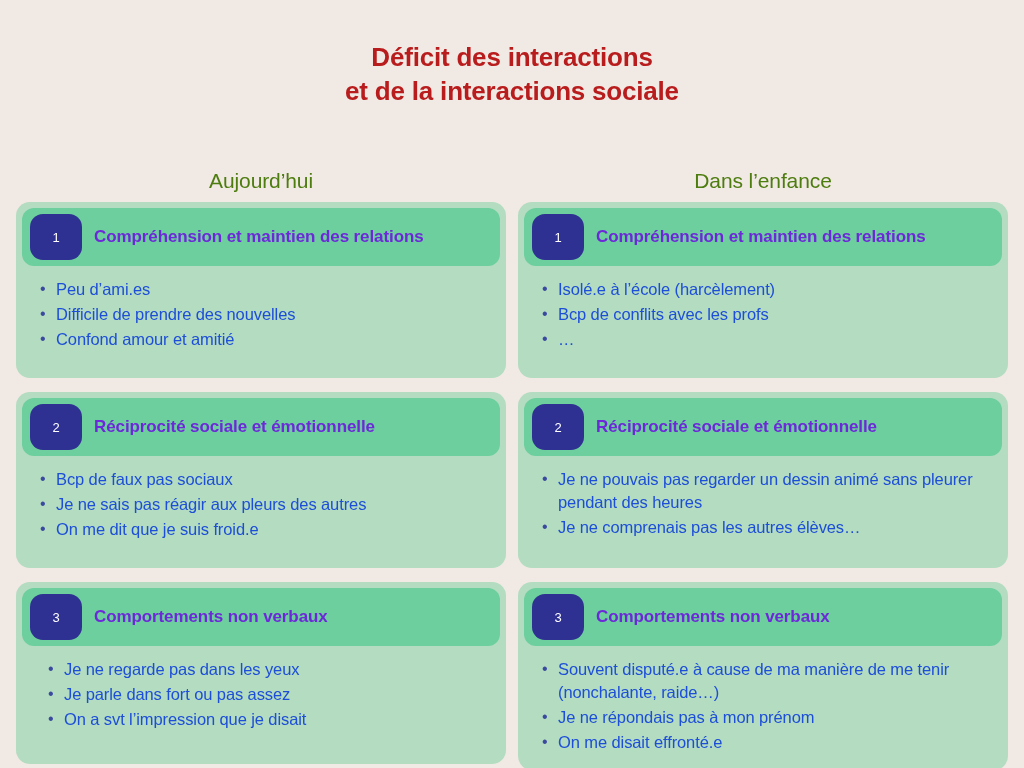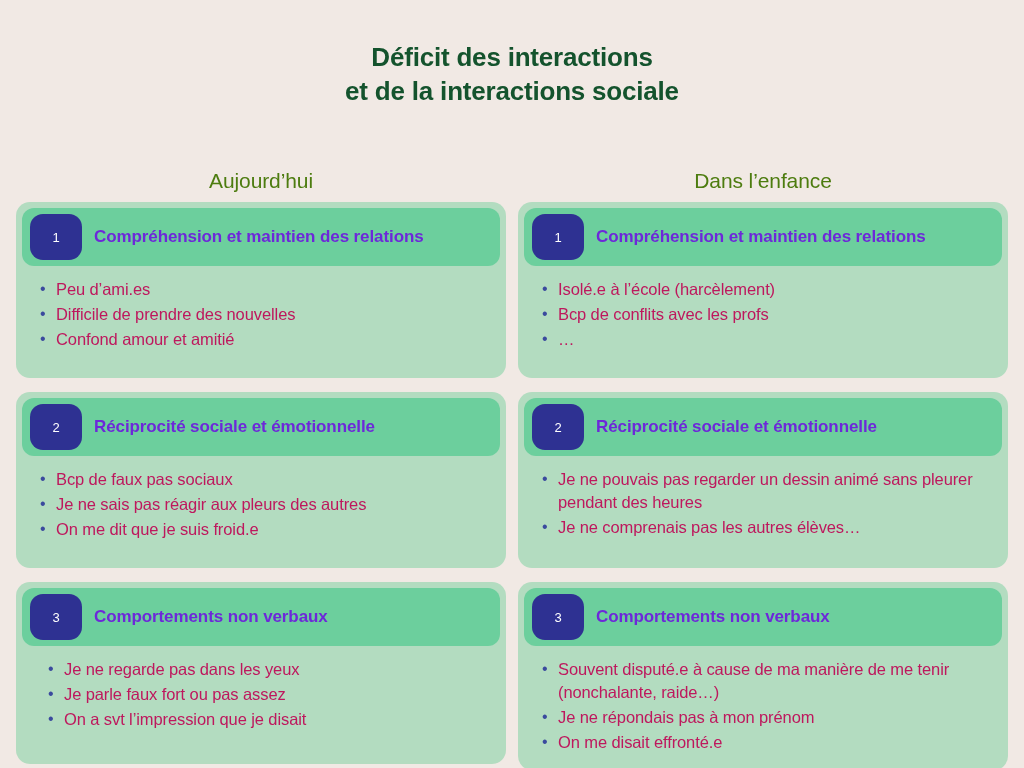--- a/index.html
+++ b/index.html
@@ -21,21 +21,21 @@
     box-sizing: border-box;
   }
 
   
   .title {
     position: absolute;
     top: 40px;
     left: 0;
     width: 1024px;
     text-align: center;
-    color: #14532d;
+    color: #b91c1c;
     font-size: 26px;
     font-weight: bold;
     line-height: 34px;
     letter-spacing: -0.2px;
   }
   .title .line { display: block; }
 
   
   .columns {
     position: absolute;
@@ -109,21 +109,21 @@
   .card-body {
     margin: 0;
     padding: 12px 14px 2px 34px;
     list-style: none;
   }
   .card-body.indent-more {
     padding-left: 42px;
   }
   .card-body li {
     position: relative;
-    color: #be185d;
+    color: #1d4ed8;
     font-size: 16.5px;
     line-height: 23px;
     margin-bottom: 2px;
     letter-spacing: -0.1px;
   }
   .card-body li::before {
     content: "\2022";
     position: absolute;
     left: -16px;
     top: -1px;
@@ -183,21 +183,21 @@
 
       <div class="card c3">
         <div class="card-band">
           <div class="badge">3</div>
           <div class="band-title">
             <span class="line">Comportements non verbaux</span>
           </div>
         </div>
         <ul class="card-body indent-more">
           <li>Je ne regarde pas dans les yeux</li>
-          <li>Je parle faux fort ou pas assez</li>
+          <li>Je parle dans fort ou pas assez</li>
           <li>On a svt l’impression que je disait</li>
         </ul>
       </div>
     </div>
 
     <div class="column">
       <div class="col-header">Dans l’enfance</div>
 
       <div class="card c1">
         <div class="card-band">

